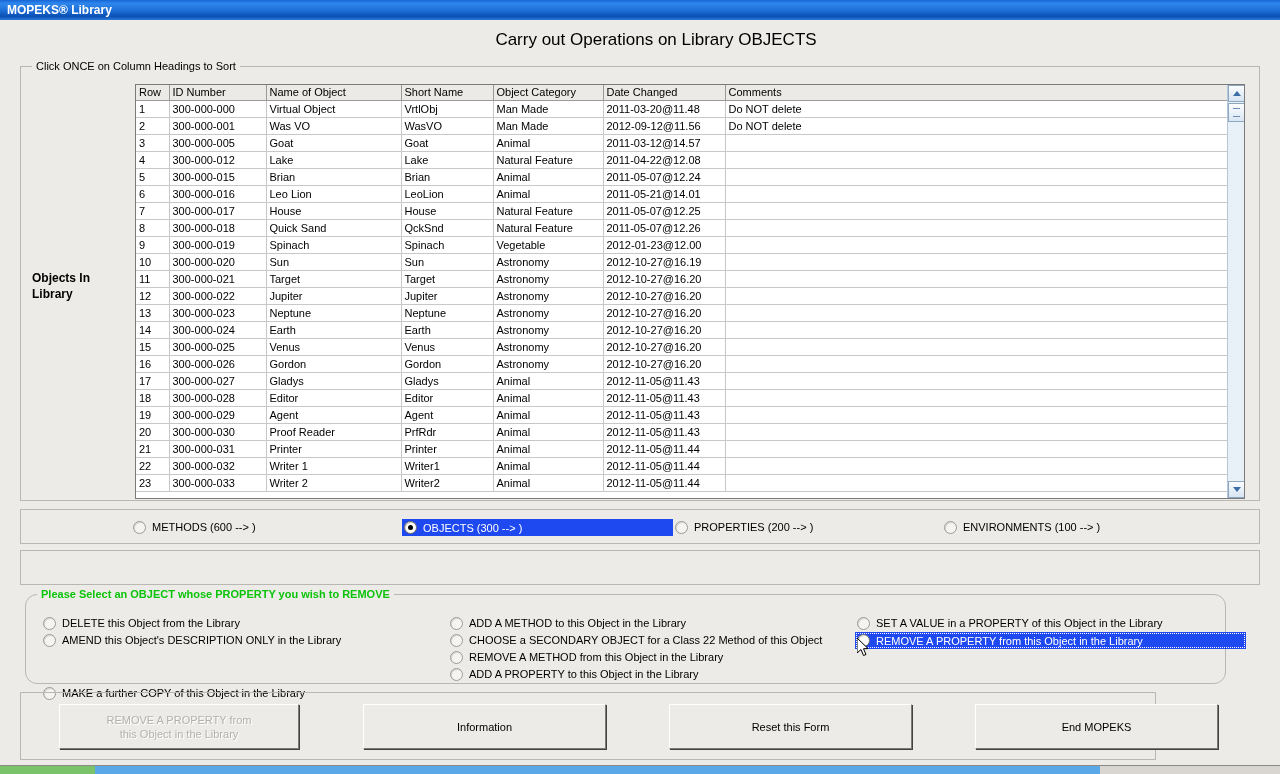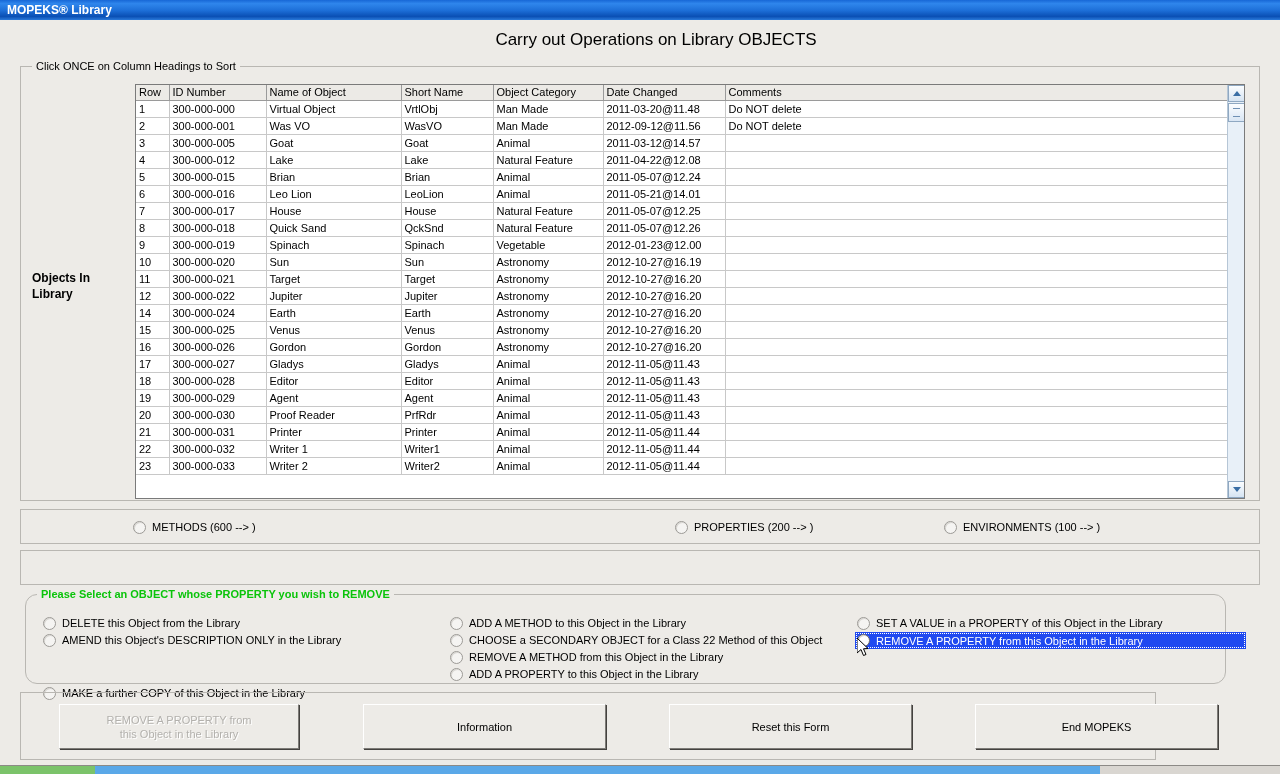--- a/index.html
+++ b/index.html
@@ -374,20 +374,29 @@
           <tr>
             <td class="col-row">12</td>
             <td class="col-id">300-000-022</td>
             <td class="col-name">Jupiter</td>
             <td class="col-short">Jupiter</td>
             <td class="col-cat">Astronomy</td>
             <td class="col-date">2012-10-27@16.20</td>
             <td class="col-comments"></td>
           </tr>
           <tr>
+            <td class="col-row">13</td>
+            <td class="col-id">300-000-023</td>
+            <td class="col-name">Neptune</td>
+            <td class="col-short">Neptune</td>
+            <td class="col-cat">Astronomy</td>
+            <td class="col-date">2012-10-27@16.20</td>
+            <td class="col-comments"></td>
+          </tr>
+          <tr>
             <td class="col-row">14</td>
             <td class="col-id">300-000-024</td>
             <td class="col-name">Earth</td>
             <td class="col-short">Earth</td>
             <td class="col-cat">Astronomy</td>
             <td class="col-date">2012-10-27@16.20</td>
             <td class="col-comments"></td>
           </tr>
           <tr>
             <td class="col-row">15</td>
@@ -484,20 +493,24 @@
         <span class="arrow-dn"></span>
       </div>
     </div>
   </div>
 
   <div class="groupbox" id="type-box">
     <div class="radio-item" style="left:110px; top:10px;">
       <span class="dot"></span>
       <span>METHODS (600 --&gt; )</span>
     </div>
+    <div class="radio-item checked sel" style="left:381px; top:9px; width:271px; height:17px;">
+      <span class="dot"></span>
+      <span>OBJECTS (300 --&gt; )</span>
+    </div>
     <div class="radio-item" style="left:652px; top:10px;">
       <span class="dot"></span>
       <span>PROPERTIES (200 --&gt; )</span>
     </div>
     <div class="radio-item" style="left:921px; top:10px;">
       <span class="dot"></span>
       <span>ENVIRONMENTS (100 --&gt; )</span>
     </div>
   </div>
 

